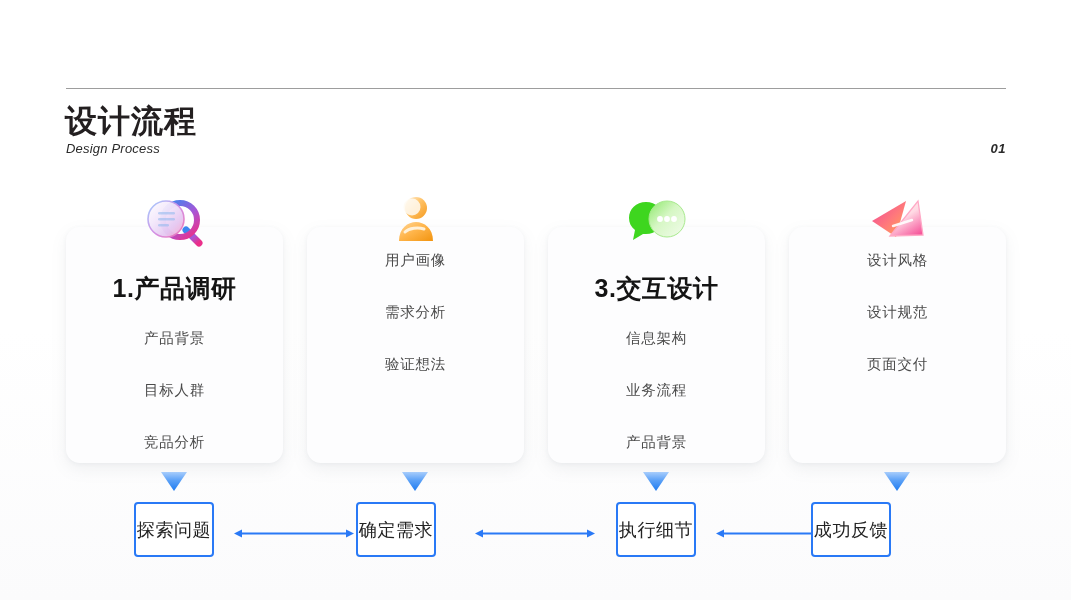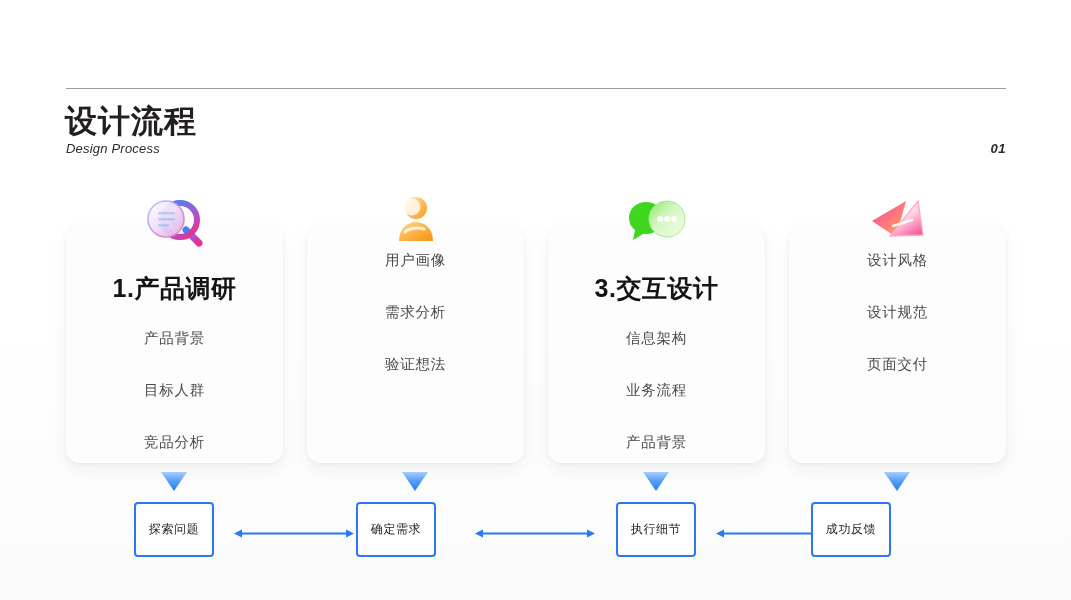--- a/index.html
+++ b/index.html
@@ -147,21 +147,21 @@
     top: 0;
     width: 80px;
     height: 55px;
     transform: translateX(-50%);
     border: 2px solid #2979f6;
     border-radius: 4px;
     background: #ffffff;
     display: flex;
     align-items: center;
     justify-content: center;
-    font-size: 12px;
+    font-size: 18px;
     color: #232323;
     letter-spacing: 0.6px;
     box-sizing: border-box;
   }
   .connector {
     position: absolute;
     top: 26px;
     height: 11px;
     transform: translateX(-50%);
   }

